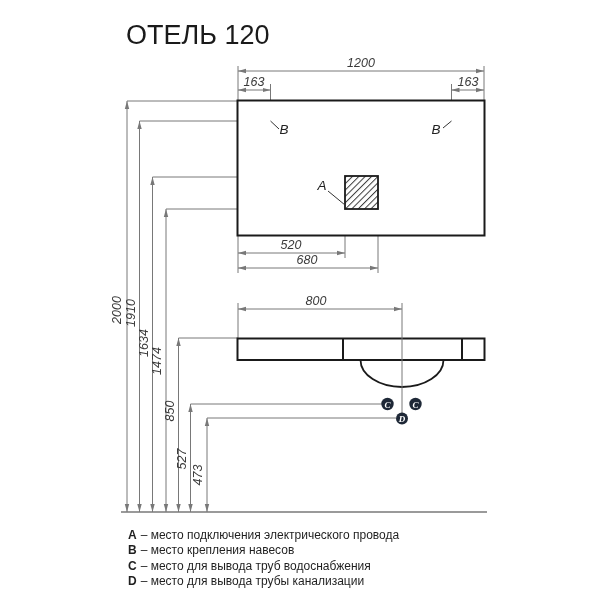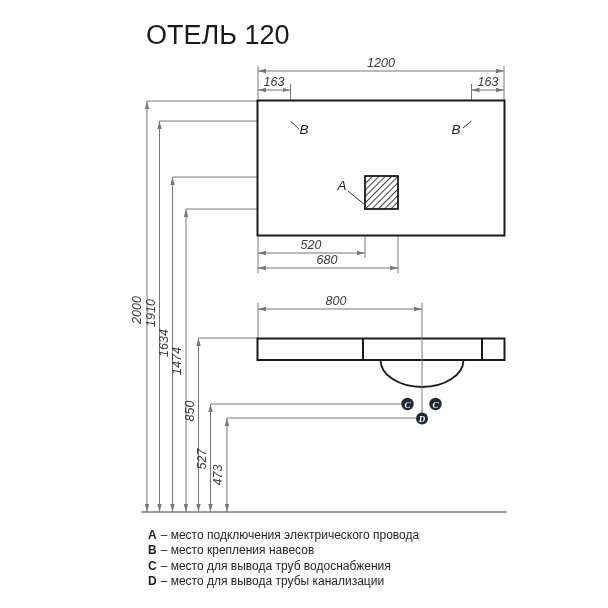--- a/index.html
+++ b/index.html
@@ -1,17 +1,17 @@
 <!DOCTYPE html>
 <html><head>
 <meta charset="utf-8">
 <style>
   html,body{margin:0;padding:0;background:#ffffff;}
   .stage{position:relative;width:548px;height:608px;background:#fff;overflow:hidden;
-         font-family:"Liberation Sans", sans-serif;margin-left:20px;}
+         font-family:"Liberation Sans", sans-serif;}
   svg{display:block;}
   text{fill:#333;}
   .dim-num{font-family:"Liberation Sans",sans-serif;font-style:italic;font-size:12.5px;fill:#3a3a3a;}
   .marker-letter{font-family:"Liberation Sans",sans-serif;font-style:italic;font-size:13.5px;fill:#222;}
   .circle-letter{font-family:"Liberation Serif",serif;font-style:italic;font-weight:bold;
                  font-size:9px;fill:#ffffff;}
   .title-text{font-family:"Liberation Sans",sans-serif;font-size:27px;font-weight:500;fill:#1a1a1a;}
   .legend-text{font-family:"Liberation Sans",sans-serif;font-size:12px;fill:#1f1f1f;}
   .legend-letter{font-weight:bold;}
 </style>

